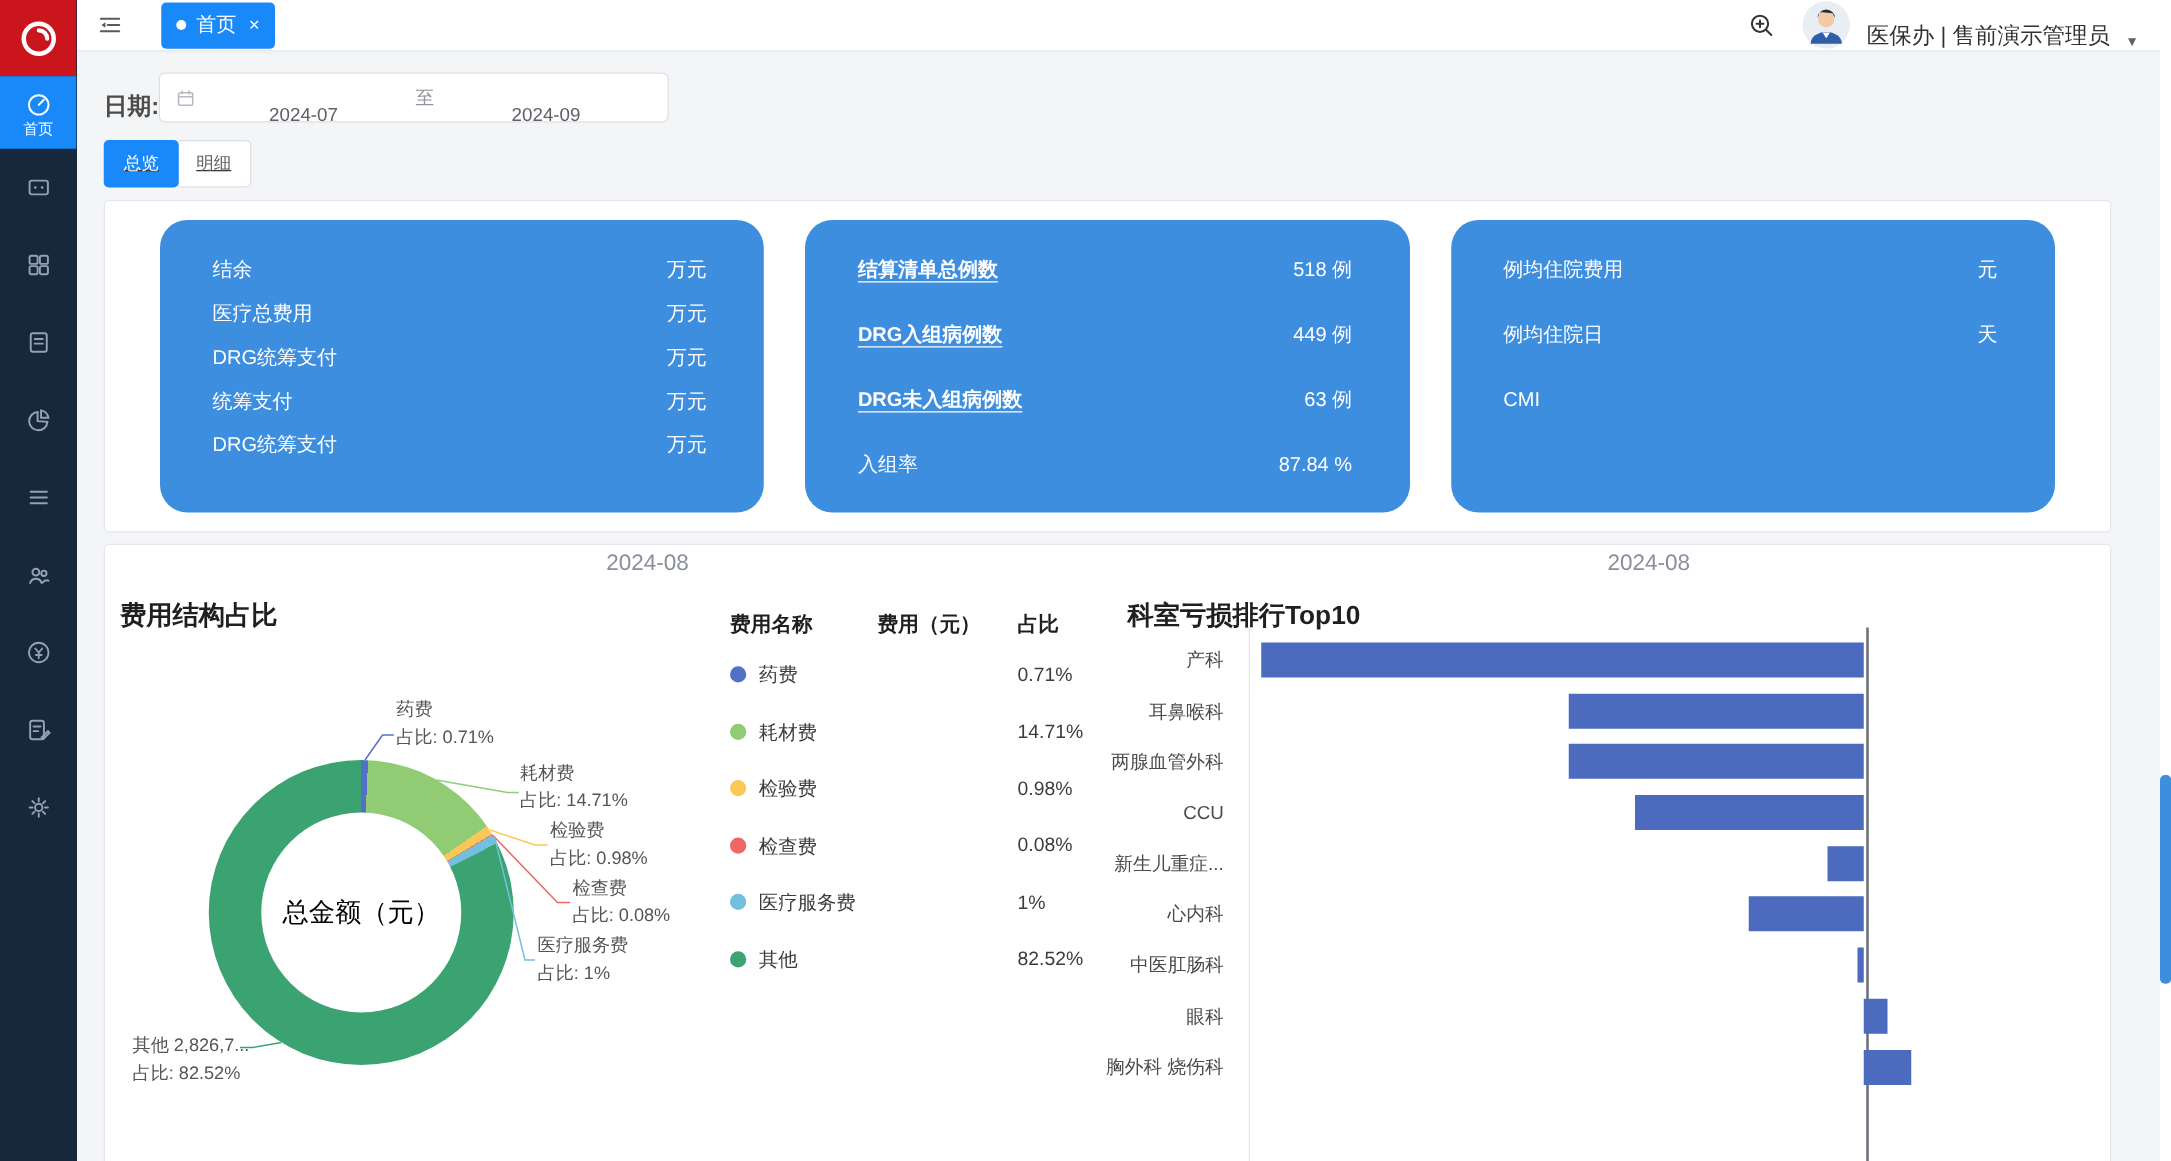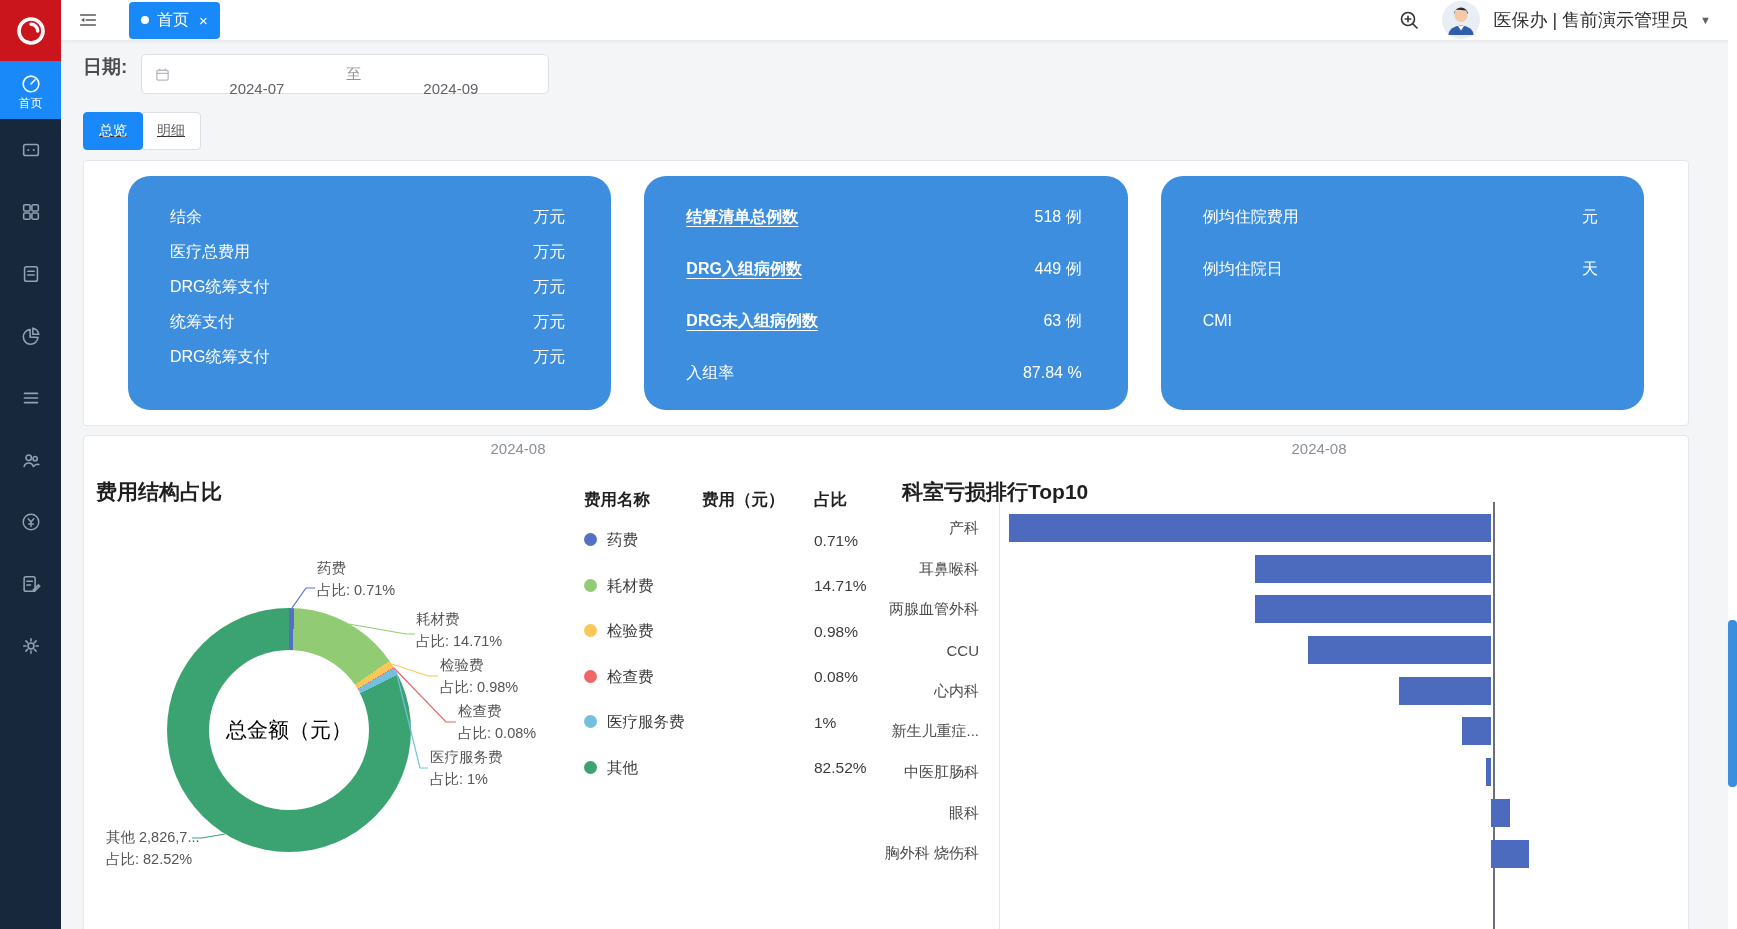--- a/index.html
+++ b/index.html
@@ -16,48 +16,48 @@
   .nav-label { font-size:12px; line-height:1; }
 
   
   .main { margin-left:61px; height:100%; display:flex; flex-direction:column; }
   .topbar { height:61px; background:#fff; display:flex; align-items:center; padding:0 26px 0 16px; box-shadow:0 1px 4px rgba(0,21,41,.08); position:relative; z-index:5; }
   .collapse-btn { cursor:pointer; display:flex; align-items:center; }
   .page-tab { margin-left:30px; background:#1989fa; color:#fff; border-radius:4px; height:37px; display:flex; align-items:center; gap:8px; padding:0 12px; font-size:16px; cursor:pointer; }
   .tab-dot { width:8px; height:8px; border-radius:50%; background:#fff; display:inline-block; }
   .tab-close { font-size:15px; line-height:1; cursor:pointer; margin-left:2px; }
   .topbar-right { margin-left:auto; display:flex; align-items:center; gap:20px; }
-  .user-box { display:flex; align-items:center; gap:12px; cursor:pointer; }
+  .user-box { display:flex; align-items:flex-end; gap:12px; cursor:pointer; }
   .user-name { font-size:18px; color:#303133; }
   .caret { font-size:11px; color:#5f6368; }
 
   
   .content { padding:10px 48px 0 22px; flex:1; }
-  .filter-row { display:flex; align-items:flex-start; gap:14px; margin:4px 0 0 0; height:44px; }
+  .filter-row { display:flex; align-items:flex-end; margin:4px 0 0 0; height:44px; }
   .filter-label { font-size:19px; font-weight:bold; color:#4c4c4c; }
   .date-range { width:408px; height:40px; background:#fff; border:1px solid #dcdfe6; border-radius:5px; display:flex; align-items:center; padding:0 12px; font-size:15px; color:#606266; cursor:pointer; }
   .date-range .dr-from, .date-range .dr-to { flex:1; text-align:center;margin-top:28px; }
   .date-range .dr-sep { color:#909399; padding:0 4px; }
 
   .view-tabs { display:flex; margin:14px 0 10px 0;text-decoration:underline; }
   .vtab { padding:9px 15px; font-size:14px; border-radius:4px; cursor:pointer; border:1px solid #dcdfe6; background:#fff; color:#606266; }
   .vtab.active { background:#1989fa; border-color:#1989fa; color:#fff; z-index:1; }
   .vtab + .vtab { margin-left:-2px; }
 
   
   .cards-panel { background:#fff; border:1px solid #e4e7ed; border-radius:4px; padding:15px 44px; display:flex; gap:33px; height:266px; }
   .card { flex:1; background:#3d8ede; border-radius:22px; color:#fff; padding:30px 46px 20px 42px; overflow:hidden; }
   .card .row { display:flex; justify-content:space-between; align-items:center; font-size:16px; line-height:22px; margin-bottom:30px; }
   .card.dense .row { margin-bottom:13px; }
   .card .lbl.link { text-decoration:underline; text-underline-offset:4px; font-weight:bold; cursor:pointer; }
   .card .val { text-align:right; }
 
   
   .charts-panel { position:relative; margin-top:9px; background:#fff; border:1px solid #e4e7ed; border-radius:4px; height:560px; overflow:hidden; }
-  .chart-date { position:absolute; top:4px; width:160px; text-align:center; color:#8a8f99; font-size:15px; }
+  .chart-date { position:absolute; top:4px; width:160px; text-align:center; color:#8a8f99; font-size:18px; }
   .chart-date.left { left:354px; }
   .chart-date.right { left:1155px; }
   .chart-title { position:absolute; font-size:21px; font-weight:bold; color:#1f1f1f; }
   .donut-title { left:12px; top:42px; }
   .bar-title { left:818px; top:42px; }
 
   .donut { position:absolute; left:83px; top:172px; width:244px; height:244px; border-radius:50%; }
   .donut-center { position:absolute; inset:42px; background:#fff; border-radius:50%; display:flex; align-items:center; justify-content:center; font-size:21px; font-weight:normal; color:#000000; }
   .callout-svg { position:absolute; left:0; top:0; pointer-events:none; }
   .callout { position:absolute; font-size:14.5px; color:#555; line-height:22px; white-space:nowrap; }
@@ -397,29 +397,29 @@
       <span class="bar" style="width: 34.839%; left: 39.261%; background: rgb(76, 107, 191);"></span>
     </span>
   </div>
           <div class="bar-row">
     <span class="bar-label">CCU</span>
     <span class="bar-track">
       <span class="bar" style="width: 27.018%; left: 47.082%; background: rgb(76, 107, 191);"></span>
     </span>
   </div>
           <div class="bar-row">
+    <span class="bar-label">新生儿重症...</span>
+    <span class="bar-track">
+      <span class="bar" style="width: 4.266%; left: 69.834%; background: rgb(76, 107, 191);"></span>
+    </span>
+  </div>
+          <div class="bar-row">
     <span class="bar-label">心内科</span>
     <span class="bar-track">
       <span class="bar" style="width: 13.509%; left: 60.591%; background: rgb(76, 107, 191);"></span>
-    </span>
-  </div>
-          <div class="bar-row">
-    <span class="bar-label">新生儿重症...</span>
-    <span class="bar-track">
-      <span class="bar" style="width: 4.266%; left: 69.834%; background: rgb(76, 107, 191);"></span>
     </span>
   </div>
           <div class="bar-row">
     <span class="bar-label">中医肛肠科</span>
     <span class="bar-track">
       <span class="bar" style="width: 0.711%; left: 73.389%; background: rgb(76, 107, 191);"></span>
     </span>
   </div>
           <div class="bar-row">
     <span class="bar-label">眼科</span>

